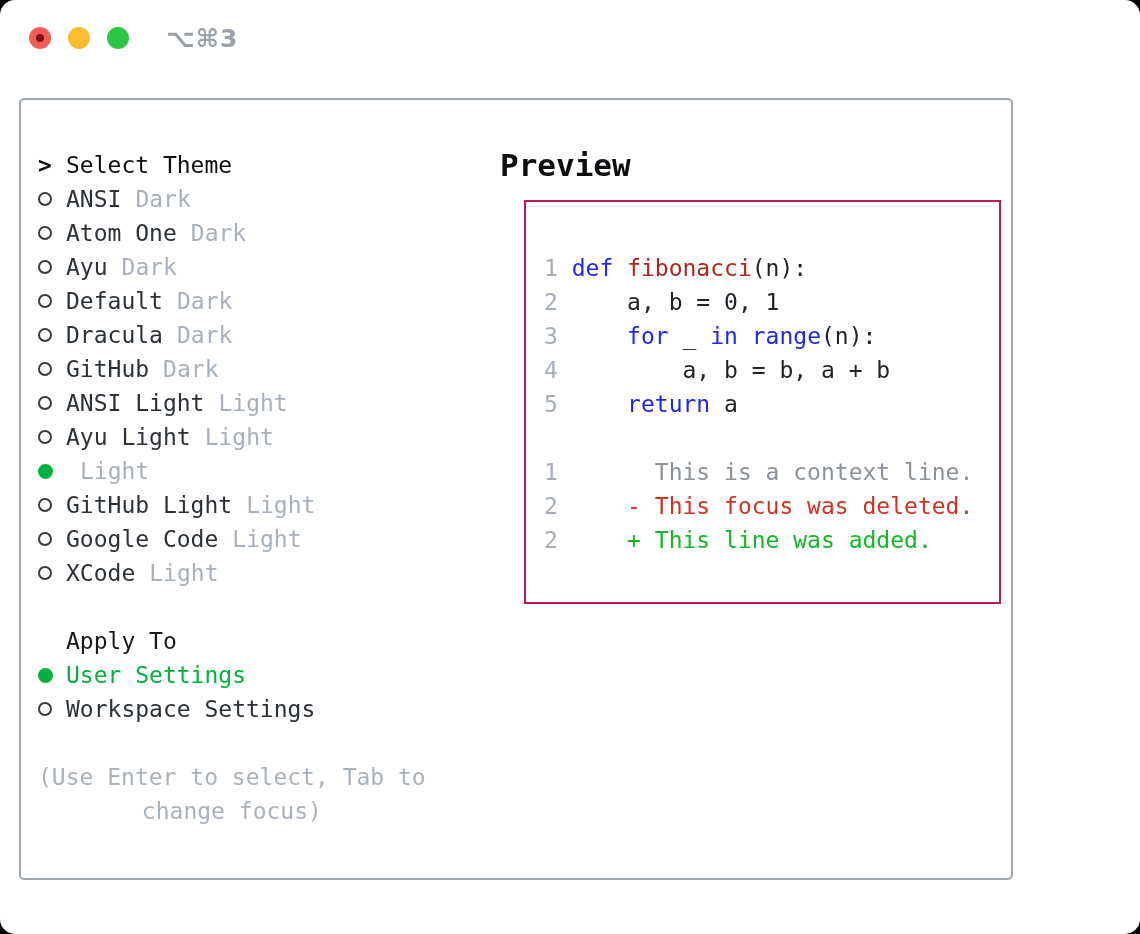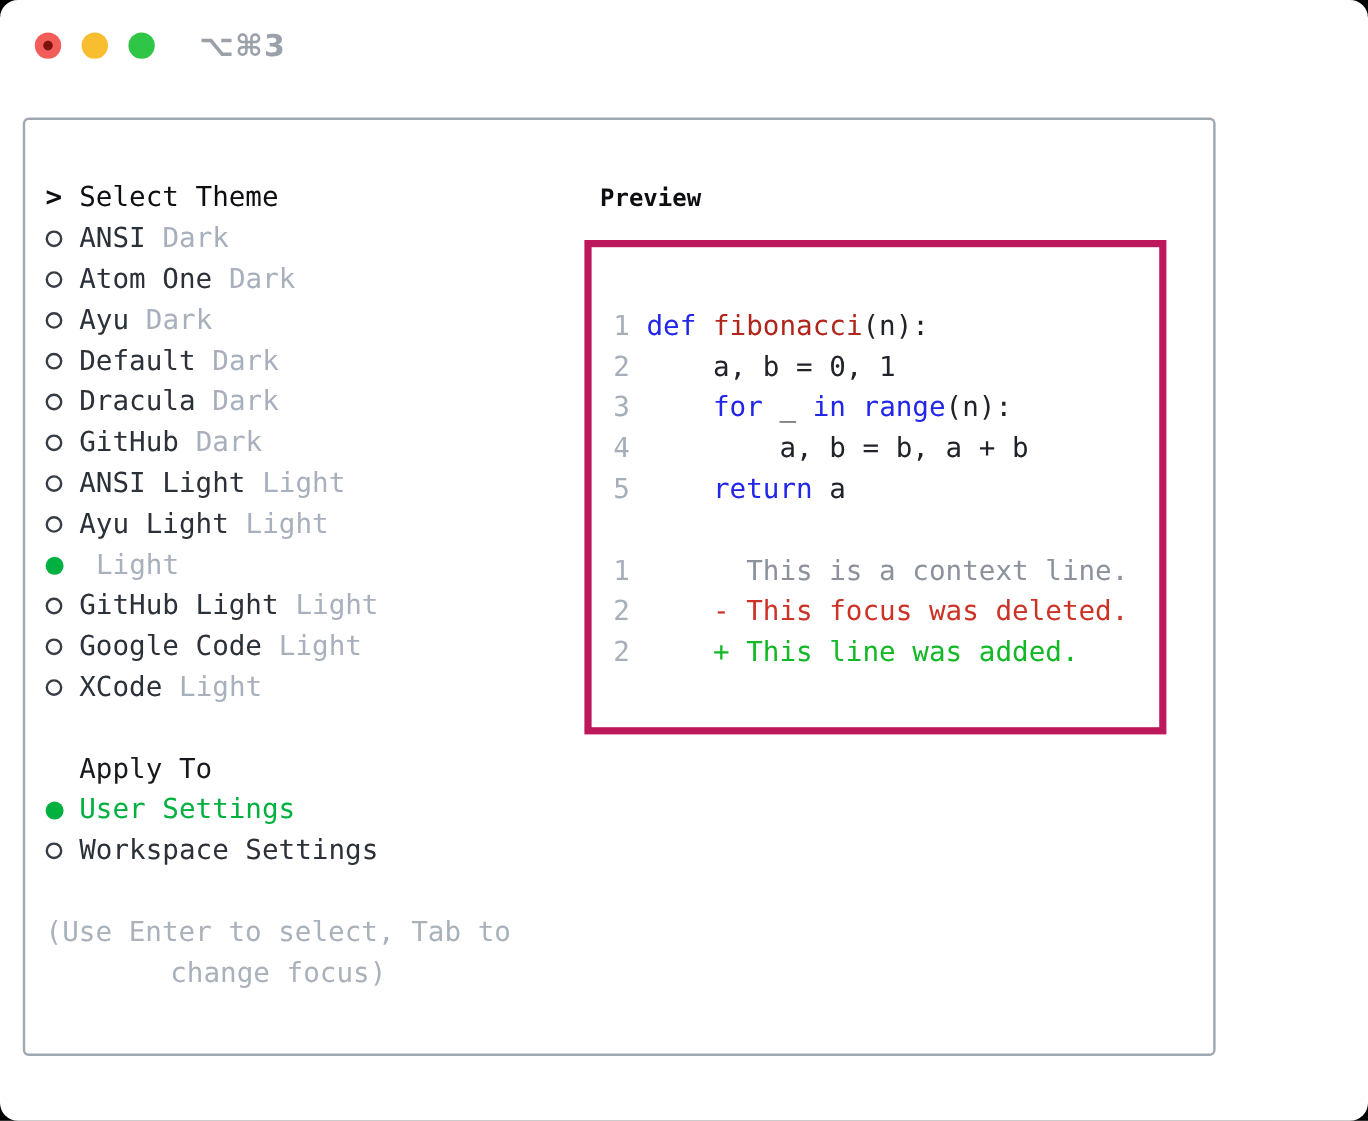--- a/index.html
+++ b/index.html
@@ -40,25 +40,25 @@
   .tname{color:#2b3138;text-align:center;}
   .tname.selname{color:#00b140;}
   .variant{color:#a7b0bc;margin-left:14px;}
   .apply-block{margin-top:34px;}
   .apply-title{padding-left:28px;color:#16191d;}
   .hint{margin-top:34px;color:#a9b1bb;text-align:center;}
   .hint .row{display:block;line-height:34px;}
   
   .preview-title{
     position:absolute;left:500px;top:148px;height:34px;line-height:34px;
-    font-size:20px;font-weight:bold;color:#0c0e11;
+    font-size:31px;font-weight:bold;color:#0c0e11;
   }
   .pbox{
-    position:absolute;left:487px;top:200px;width:473px;height:400px;
-    border:6px solid #be185d;background:#fff;
+    position:absolute;left:524px;top:200px;width:473px;height:400px;
+    border:2px solid #be185d;background:#fff;
   }
   .code{position:absolute;left:18px;top:49px;font-size:23px;}
   .cline{height:34px;line-height:34px;white-space:pre;}
   .c-num{color:#a6aeb9;}
   .c-plain{color:#20242a;}
   .c-kw{color:#2126e9;}
   .c-fn{color:#b0261c;}
   .c-ctx{color:#8b929b;}
   .c-del{color:#cc3326;}
   .c-add{color:#12b826;}

